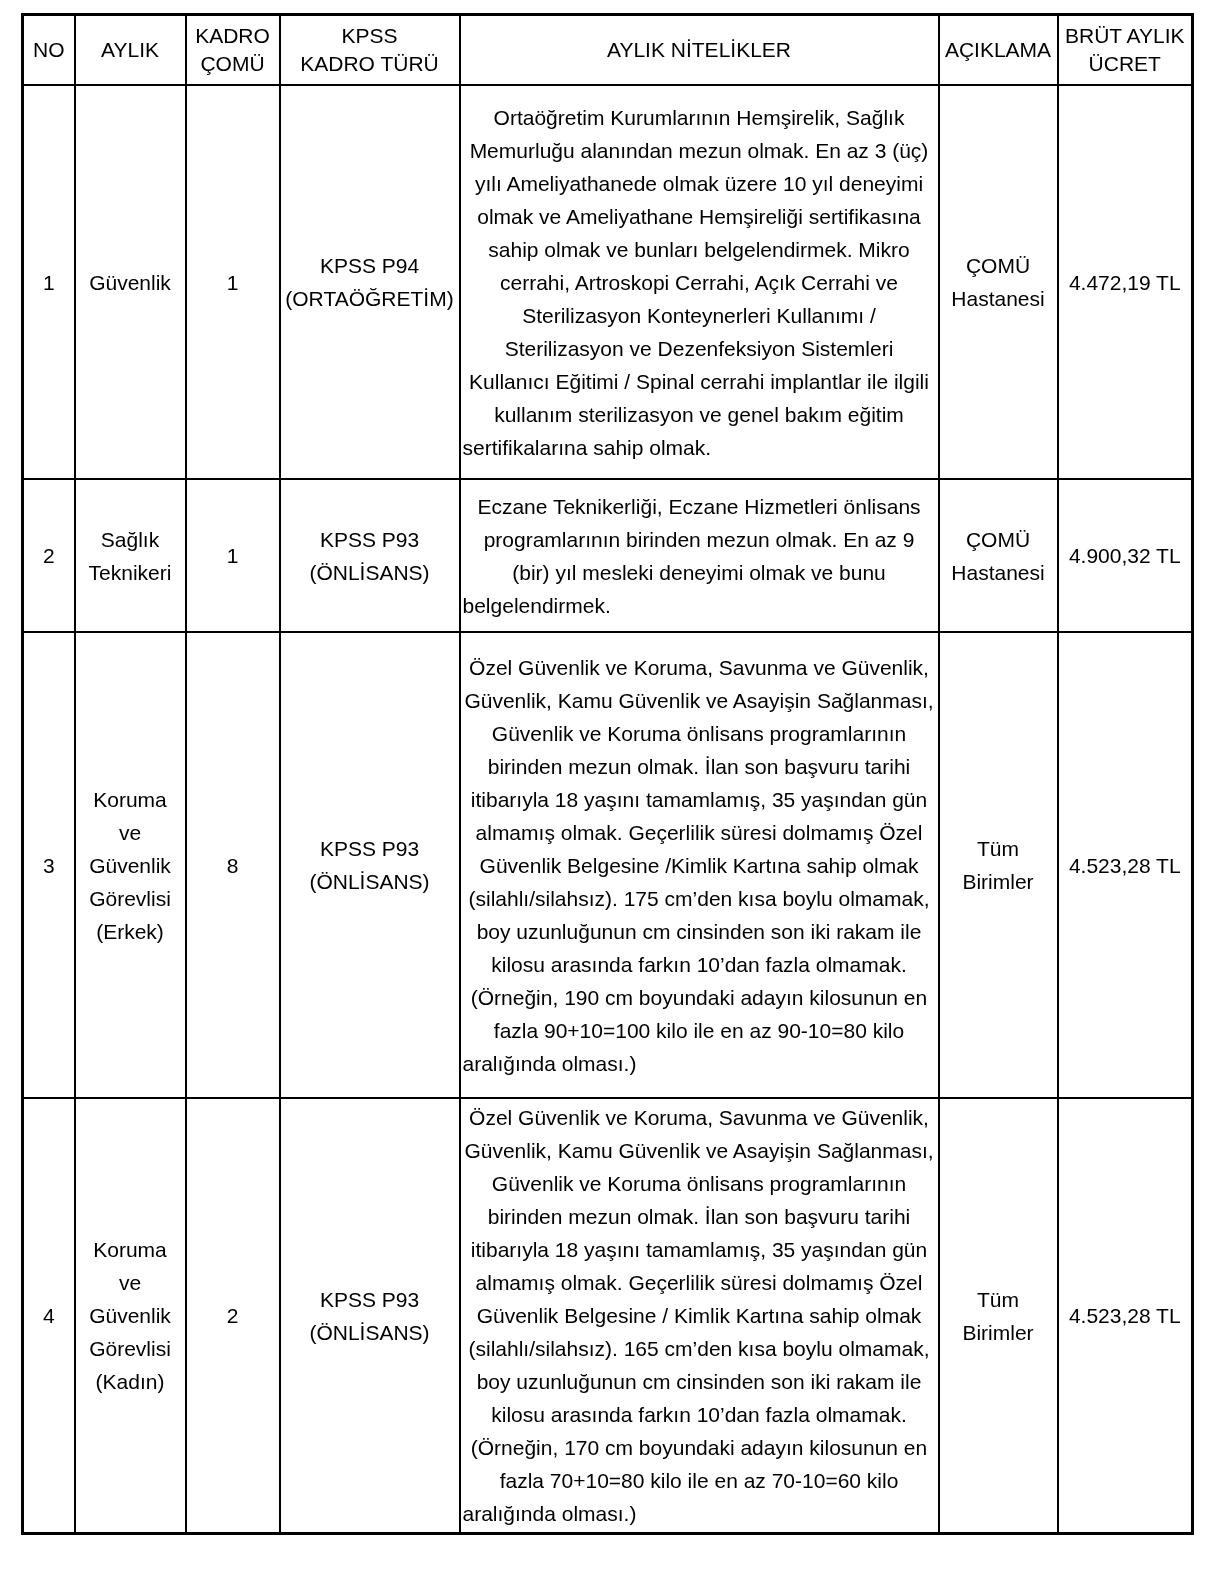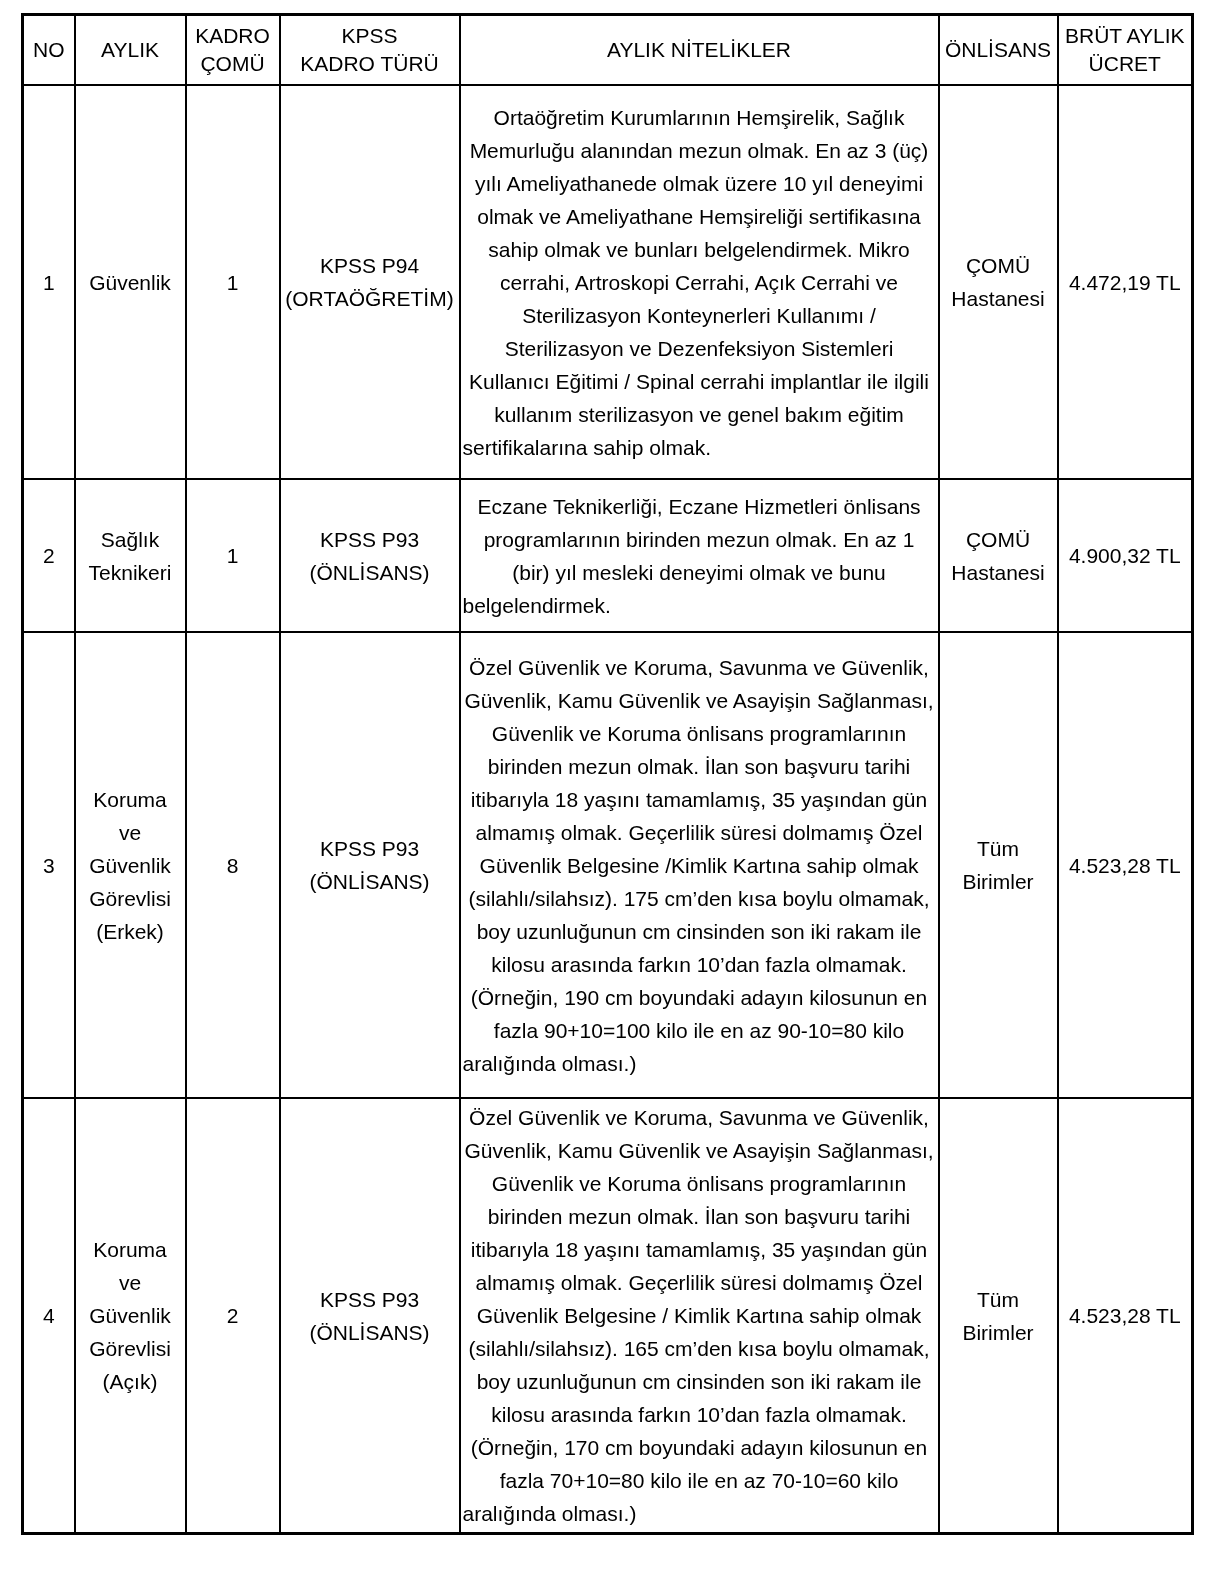--- a/index.html
+++ b/index.html
@@ -74,21 +74,21 @@
         <th>AYLIK</th>
         <th>
           <span class="line">KADRO</span>
           <span class="line">ÇOMÜ</span>
         </th>
         <th>
           <span class="line">KPSS</span>
           <span class="line">KADRO TÜRÜ</span>
         </th>
         <th>AYLIK NİTELİKLER</th>
-        <th>ÖNLİSANS</th>
+        <th>AÇIKLAMA</th>
         <th>
           <span class="line">BRÜT AYLIK</span>
           <span class="line">ÜCRET</span>
         </th>
       </tr>
     </thead>
     <tbody>
       <tr class="row-1">
         <td class="cell-no">1</td>
         <td class="cell-unvani">
@@ -110,21 +110,21 @@
         <td class="cell-no">2</td>
         <td class="cell-unvani">
           <span class="line">Sağlık</span>
           <span class="line">Teknikeri</span>
         </td>
         <td class="cell-kadro">1</td>
         <td class="cell-kpss">
           <span class="line">KPSS P93</span>
           <span class="line">(ÖNLİSANS)</span>
         </td>
-        <td class="cell-aranan">Eczane Teknikerliği, Eczane Hizmetleri önlisans programlarının birinden mezun olmak. En az 1 (bir) yıl mesleki deneyimi olmak ve bunu belgelendirmek.</td>
+        <td class="cell-aranan">Eczane Teknikerliği, Eczane Hizmetleri önlisans programlarının birinden mezun olmak. En az 9 (bir) yıl mesleki deneyimi olmak ve bunu belgelendirmek.</td>
         <td class="cell-aciklama">
           <span class="line">ÇOMÜ</span>
           <span class="line">Hastanesi</span>
         </td>
         <td class="cell-brut">4.900,32 TL</td>
       </tr>
       <tr class="row-3">
         <td class="cell-no">3</td>
         <td class="cell-unvani">
           <span class="line">Koruma</span>
@@ -145,21 +145,21 @@
         </td>
         <td class="cell-brut">4.523,28 TL</td>
       </tr>
       <tr class="row-4">
         <td class="cell-no">4</td>
         <td class="cell-unvani">
           <span class="line">Koruma</span>
           <span class="line">ve</span>
           <span class="line">Güvenlik</span>
           <span class="line">Görevlisi</span>
-          <span class="line">(Açık)</span>
+          <span class="line">(Kadın)</span>
         </td>
         <td class="cell-kadro">2</td>
         <td class="cell-kpss">
           <span class="line">KPSS P93</span>
           <span class="line">(ÖNLİSANS)</span>
         </td>
         <td class="cell-aranan">Özel Güvenlik ve Koruma, Savunma ve Güvenlik, Güvenlik, Kamu Güvenlik ve Asayişin Sağlanması, Güvenlik ve Koruma önlisans programlarının birinden mezun olmak. İlan son başvuru tarihi itibarıyla 18 yaşını tamamlamış, 35 yaşından gün almamış olmak. Geçerlilik süresi dolmamış Özel Güvenlik Belgesine / Kimlik Kartına sahip olmak (silahlı/silahsız). 165 cm’den kısa boylu olmamak, boy uzunluğunun cm cinsinden son iki rakam ile kilosu arasında farkın 10’dan fazla olmamak. (Örneğin, 170 cm boyundaki adayın kilosunun en fazla 70+10=80 kilo ile en az 70-10=60 kilo aralığında olması.)</td>
         <td class="cell-aciklama">
           <span class="line">Tüm</span>
           <span class="line">Birimler</span>

